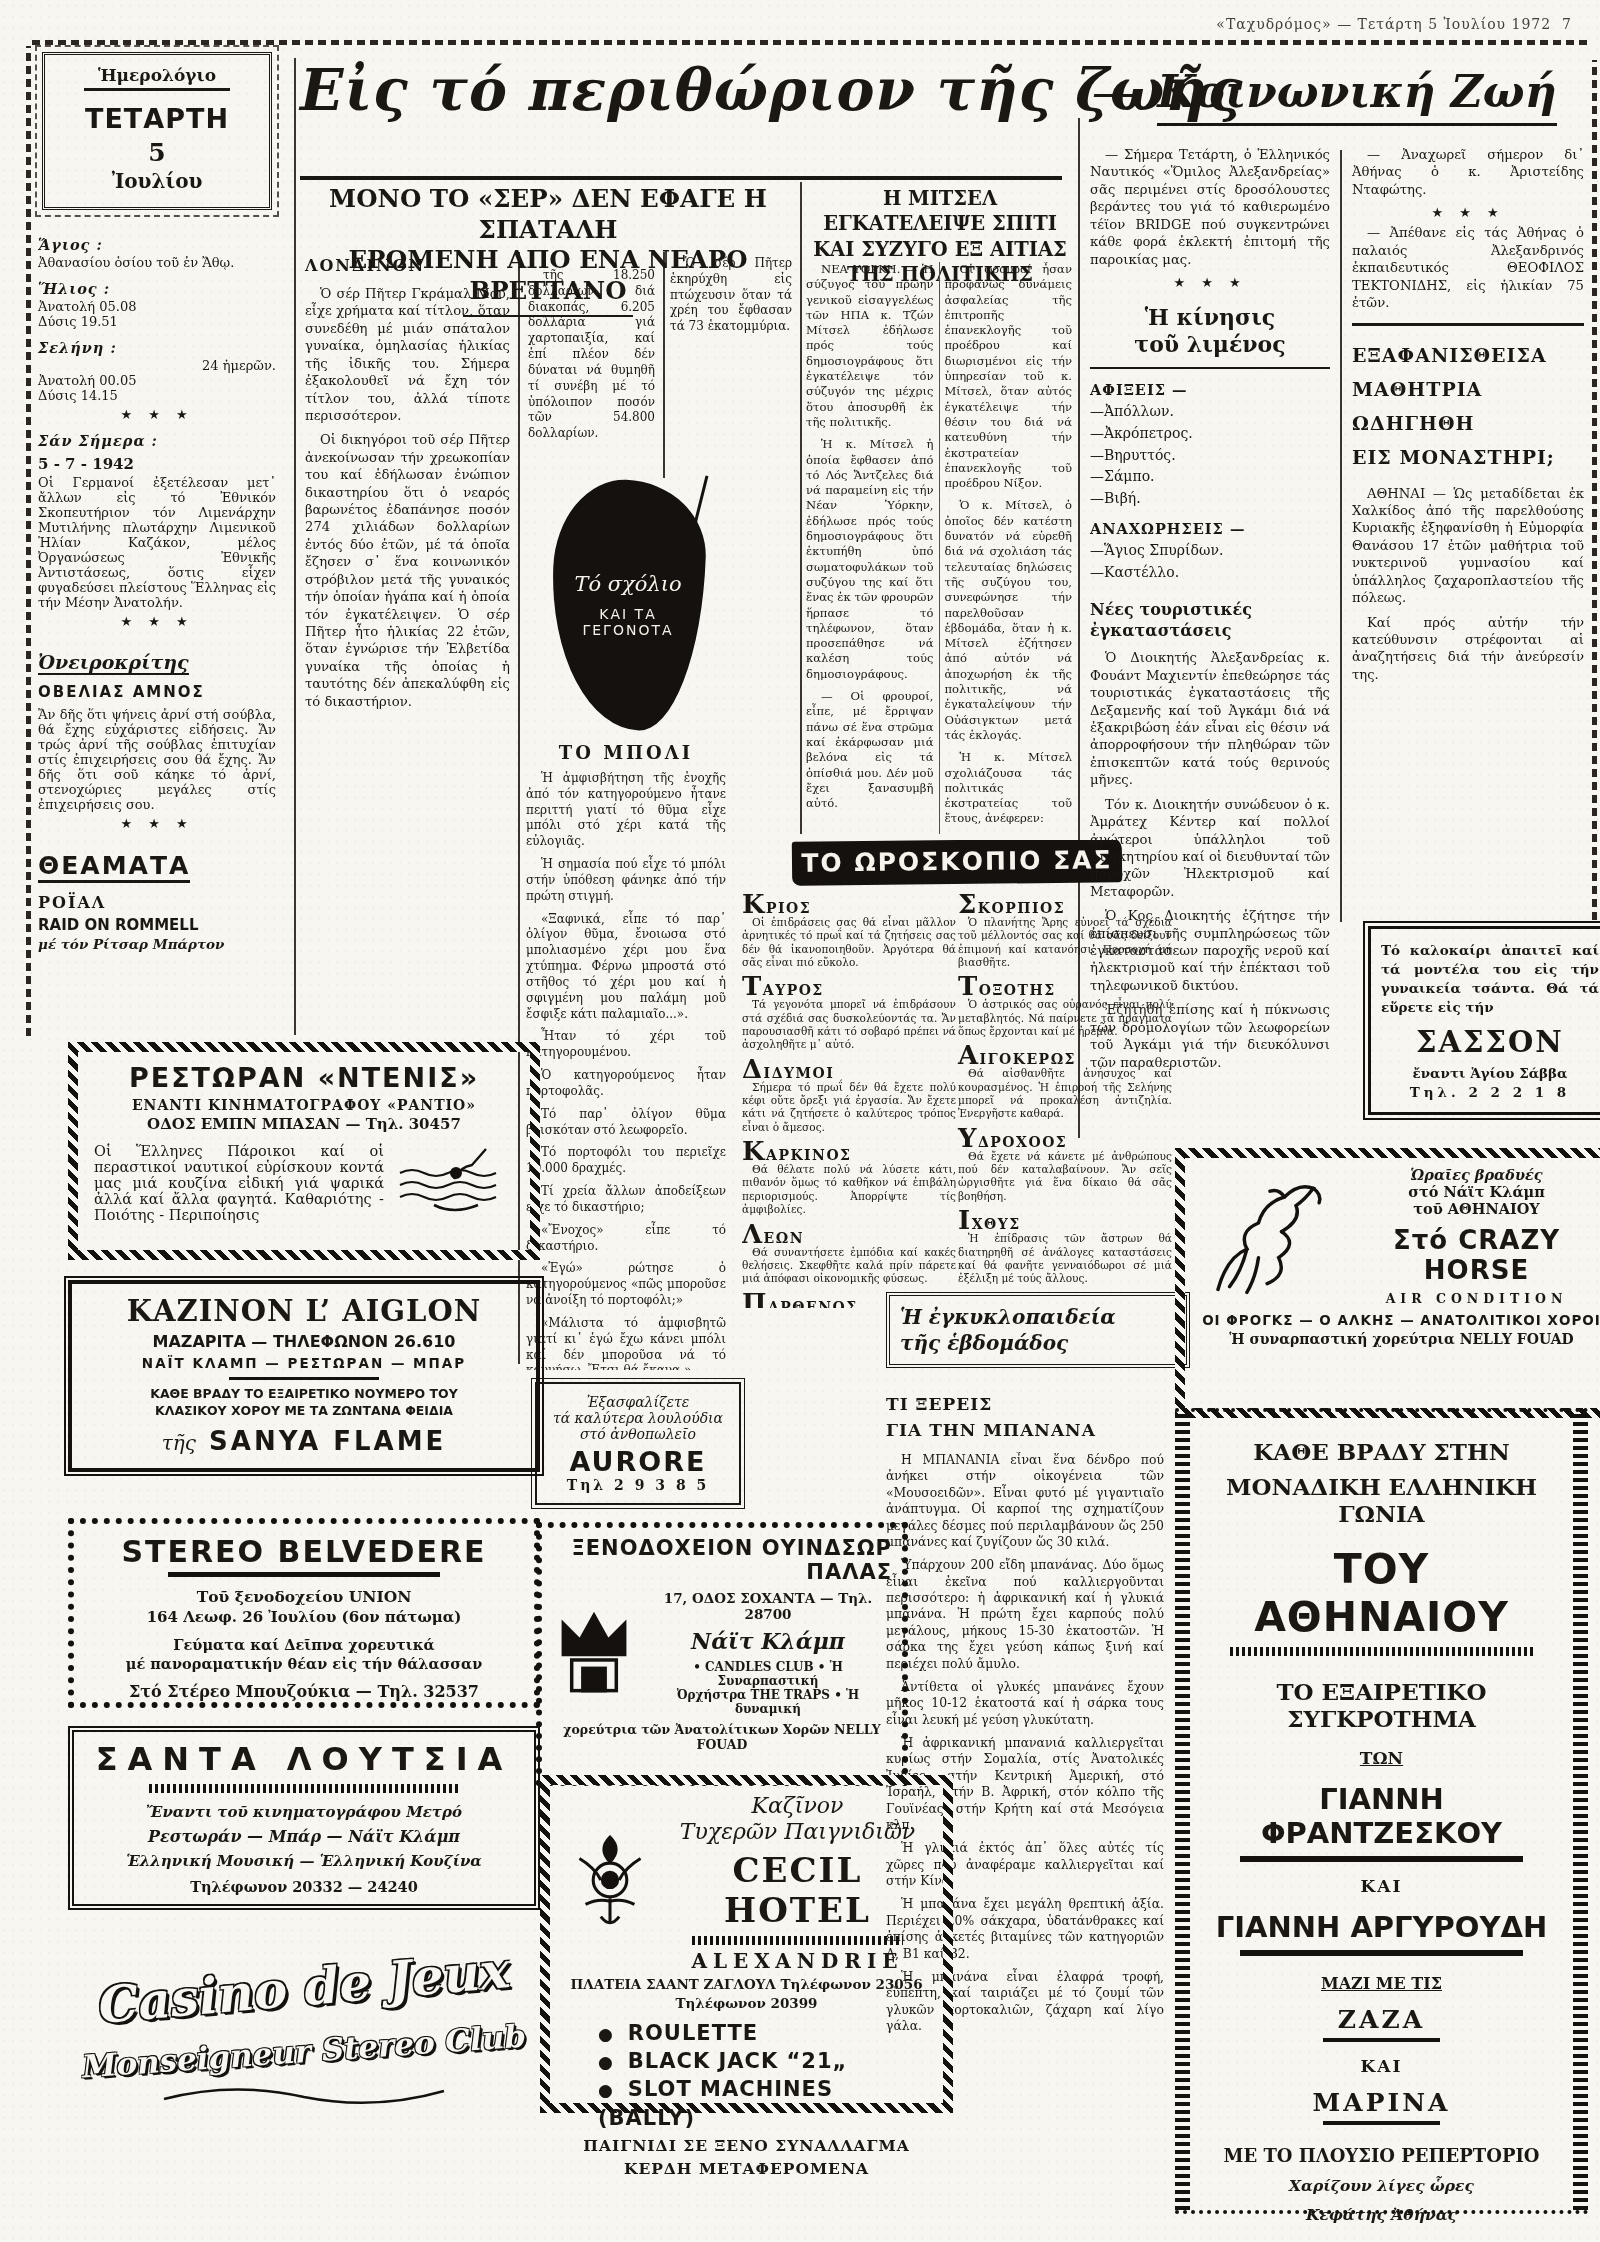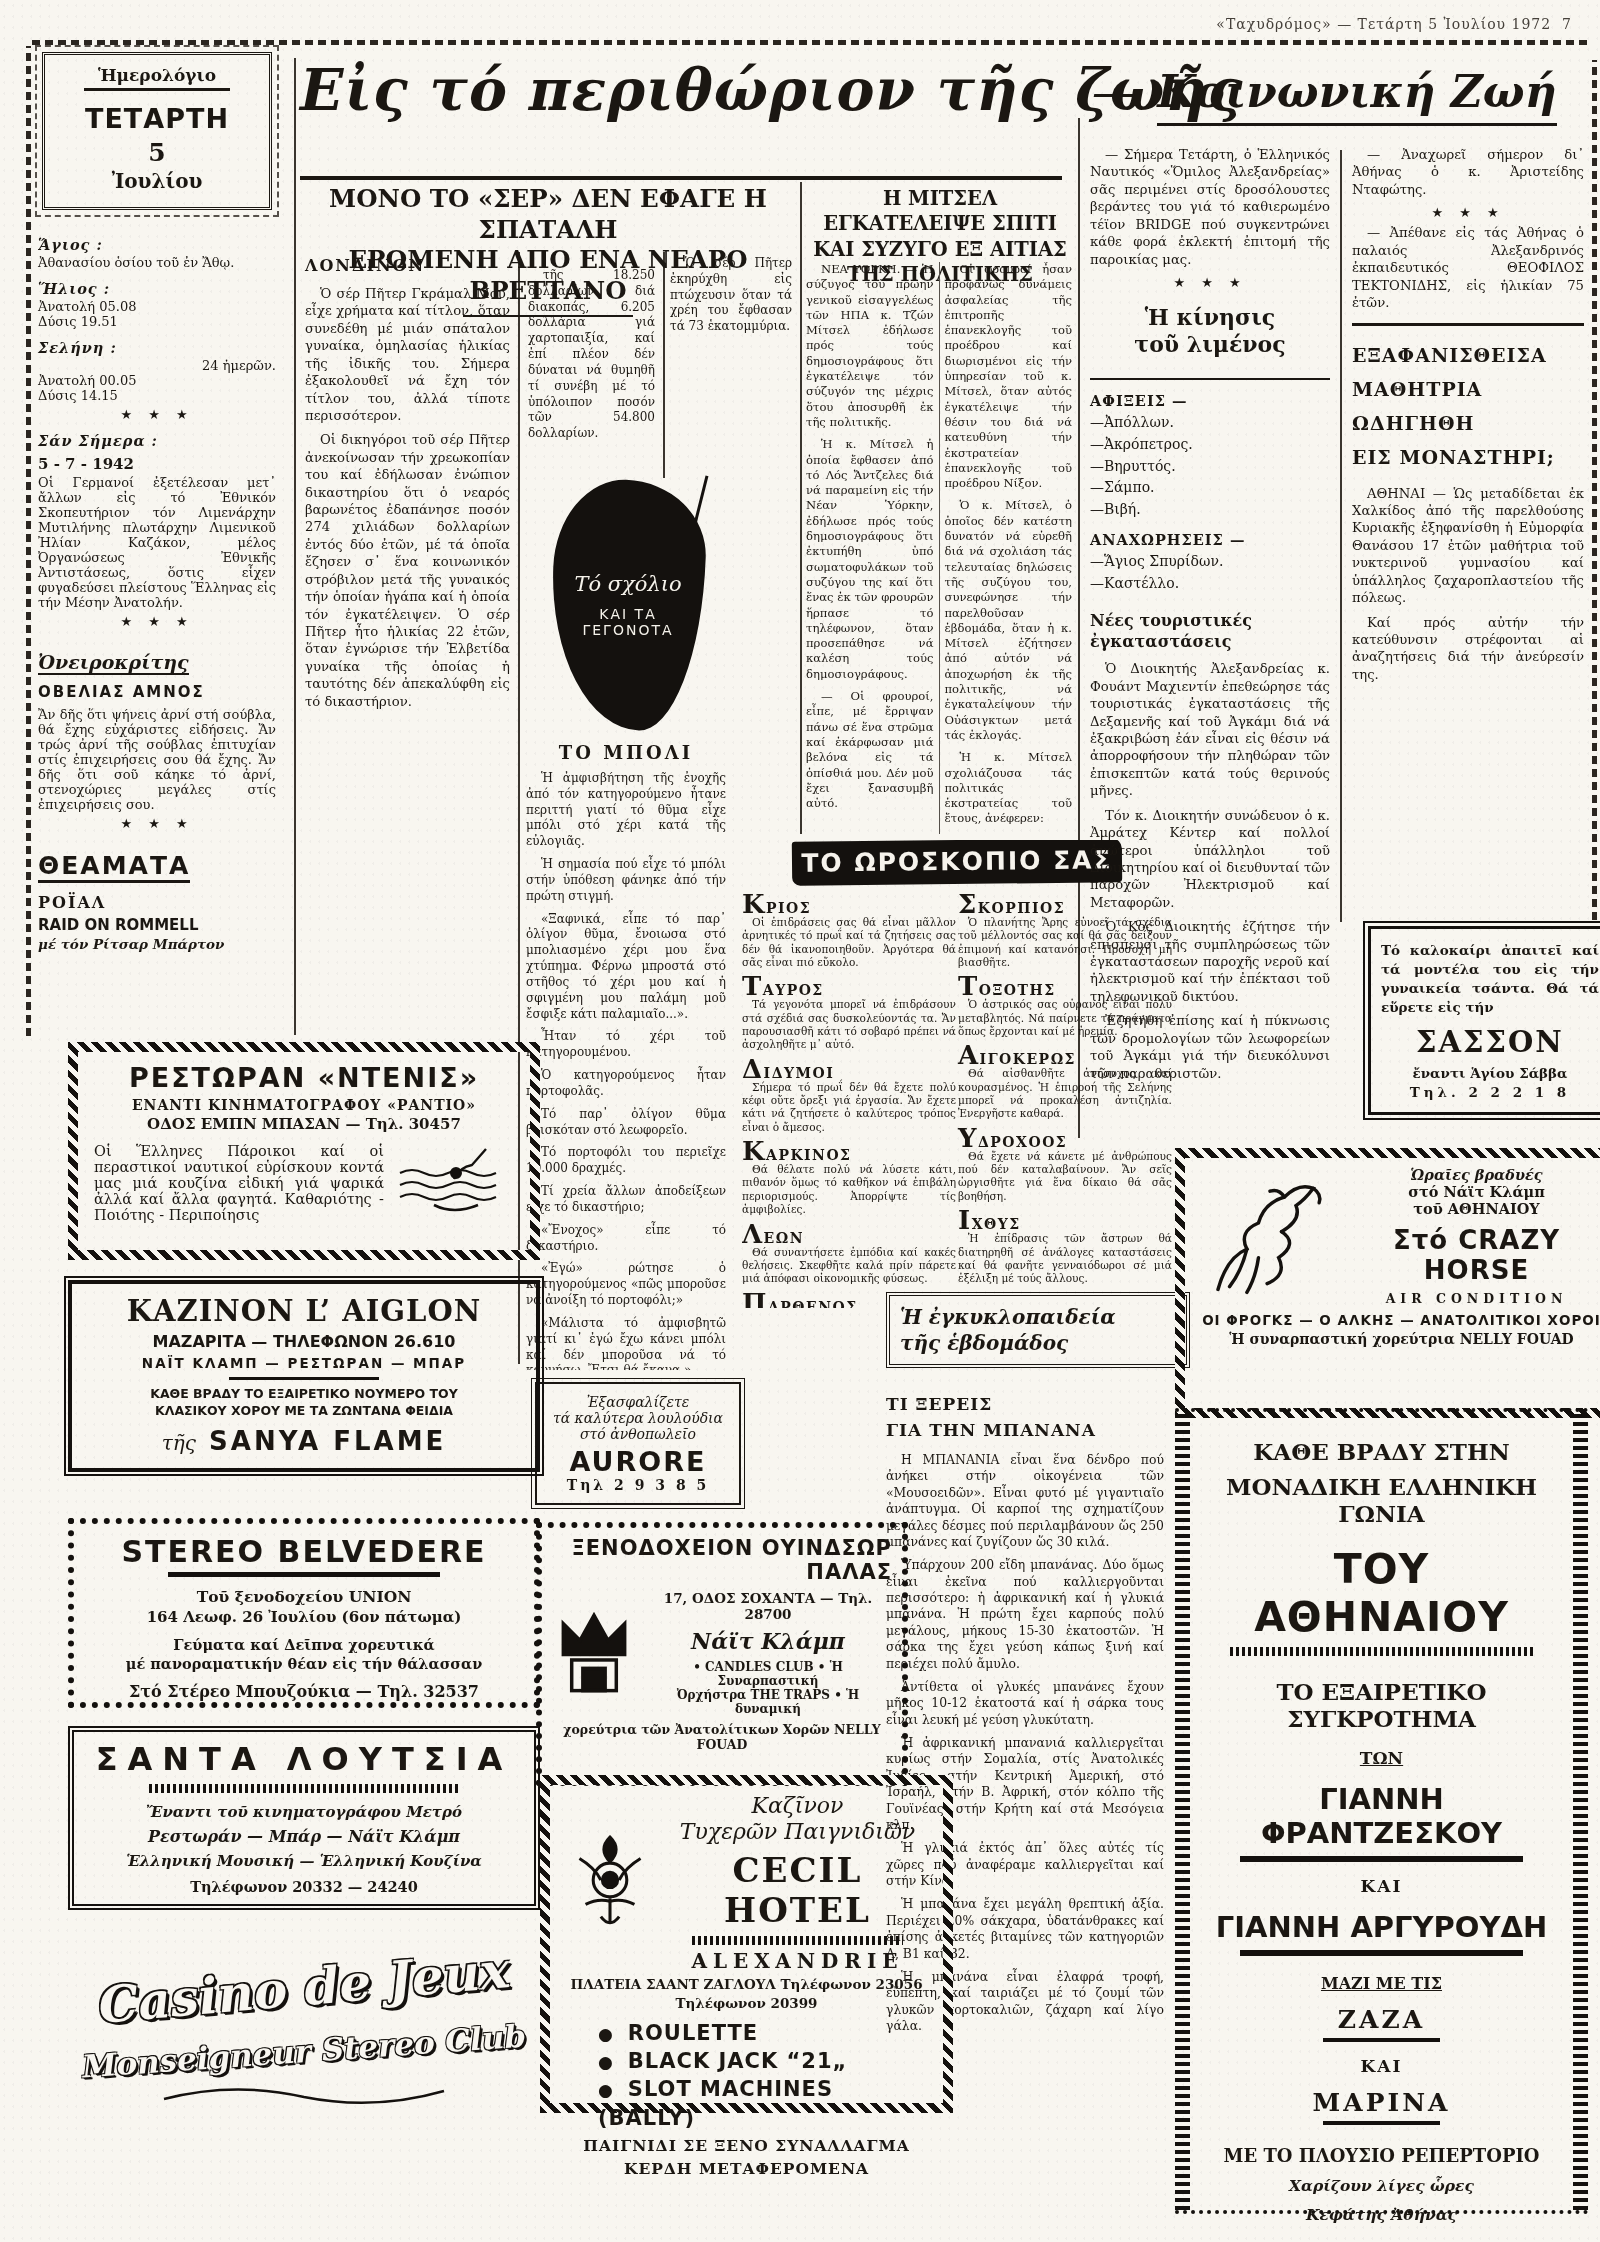--- a/index.html
+++ b/index.html
@@ -73,21 +73,21 @@
   .sign h4::first-letter{font-size:185%;line-height:0.8;}
   .sign p{font-size:10.6px;line-height:1.26;margin:0;text-indent:10px;text-align:justify;}
   
   .ency-box{left:886px;top:1292px;width:276px;border:4px double #1b1712;padding:8px 10px;font-size:20px;font-weight:bold;font-style:italic;line-height:1.3;}
   .ency-sub{left:886px;top:1392px;width:276px;font-size:17px;font-weight:bold;letter-spacing:1px;line-height:1.5;}
   .ency-body{left:886px;top:1452px;width:278px;height:762px;font-size:12.4px;overflow:hidden;}
   
   .soc1{left:1090px;top:146px;width:240px;font-size:13.2px;}
   .soc2{left:1352px;top:146px;width:232px;font-size:13.2px;}
   .port-head{text-align:center;font-size:22px;font-weight:bold;line-height:1.25;margin:14px 0 4px;}
-  .port-head .u{border-bottom:2.5px solid #1b1712;padding-bottom:19px;}
+  .port-head .u{border-bottom:2.5px solid #1b1712;padding-bottom:8px;}
   .ships{margin:10px 0 4px;}
   .ships .lbl{font-weight:bold;font-size:14.5px;letter-spacing:1px;margin-top:8px;}
   .ships div{line-height:1.55;font-size:14px;}
   .tour-head{font-size:16px;font-weight:bold;margin:16px 0 8px;line-height:1.3;}
   .thick-hr{height:2.5px;background:#1b1712;margin:12px 0;}
   .missing-title div{font-size:19px;font-weight:bold;letter-spacing:1px;line-height:1.8;}
   
   .sasson{left:1368px;top:926px;width:218px;border:3px solid #14110e;outline:2px solid #14110e;outline-offset:3px;padding:12px 10px;}
   .sasson .t{font-size:13.5px;font-weight:bold;text-align:justify;line-height:1.4;}
   .sasson .nm{font-size:29px;font-weight:bold;text-align:center;letter-spacing:2px;margin:8px 0 6px;}

